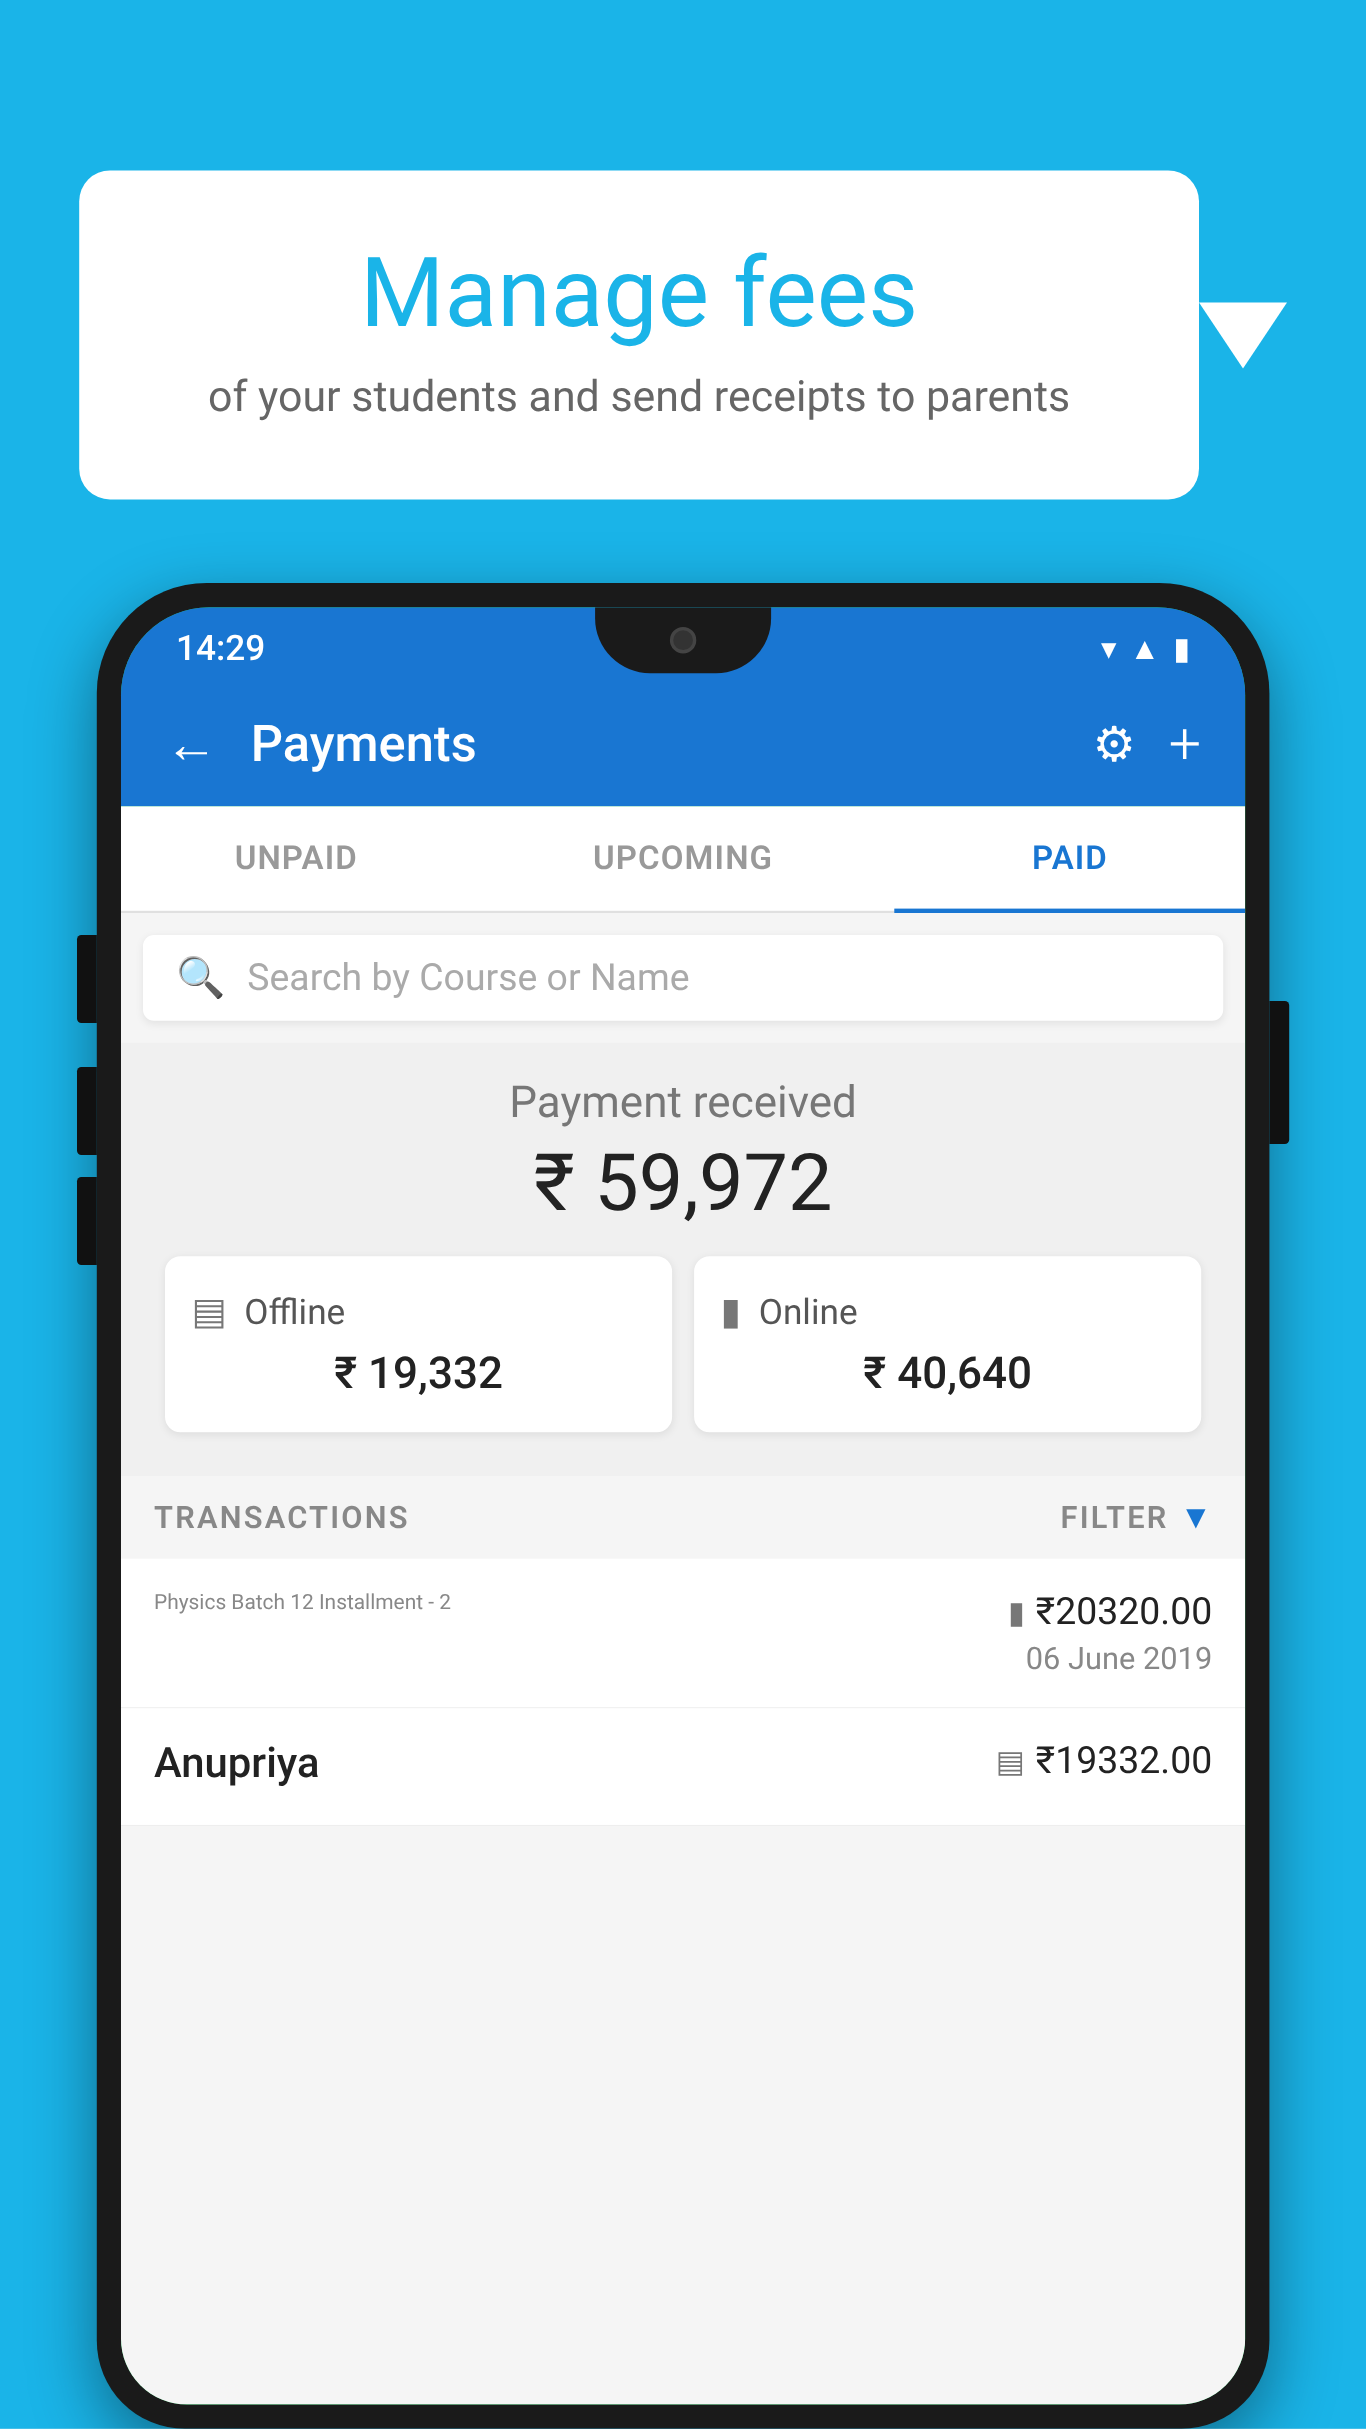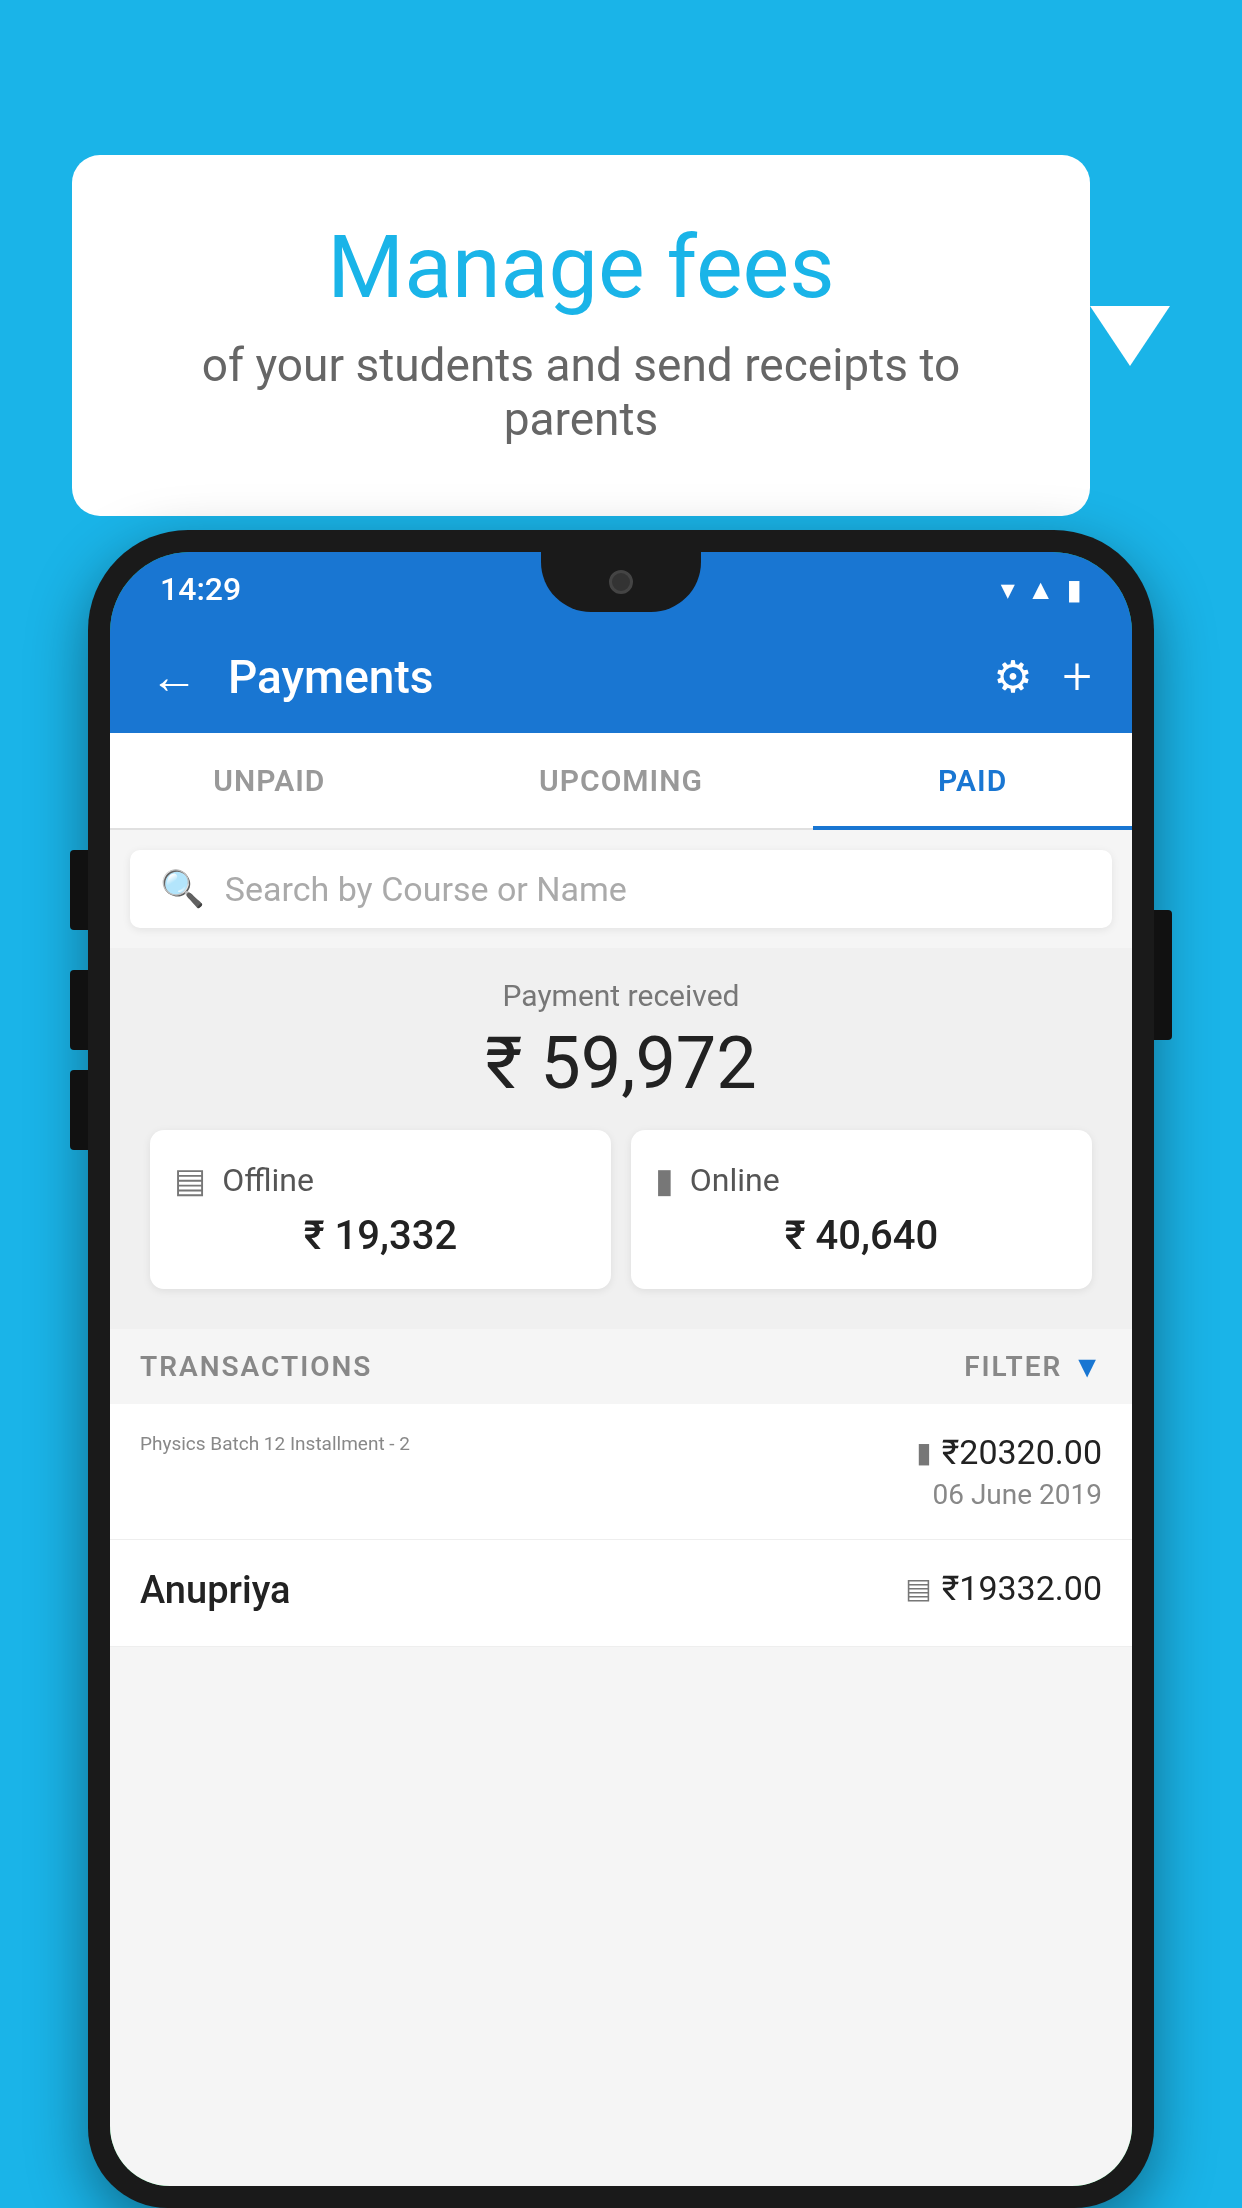--- a/index.html
+++ b/index.html
@@ -30,21 +30,21 @@
       width: 100%;
       position: relative;
     }
     .speech-bubble-title {
       font-size: 88px;
       font-weight: 400;
       color: #1ab4e8;
       margin-bottom: 20px;
     }
     .speech-bubble-subtitle {
-      font-size: 46px;
+      font-size: 39px;
       color: #666;
       font-weight: 400;
     }
     .speech-bubble-arrow {
       width: 0;
       height: 0;
       border-left: 40px solid transparent;
       border-right: 40px solid transparent;
       border-top: 60px solid white;
       margin-top: 0;
@@ -232,21 +232,21 @@
       color: #aaa;
     }
 
     
     .payment-received-section {
       background: #f0f0f0;
       padding: 30px 20px 20px;
       text-align: center;
     }
     .payment-received-label {
-      font-size: 30px;
+      font-size: 40px;
       color: #777;
       margin-bottom: 8px;
     }
     .payment-received-amount {
       font-size: 72px;
       font-weight: 400;
       color: #222;
       margin-bottom: 24px;
     }
 

